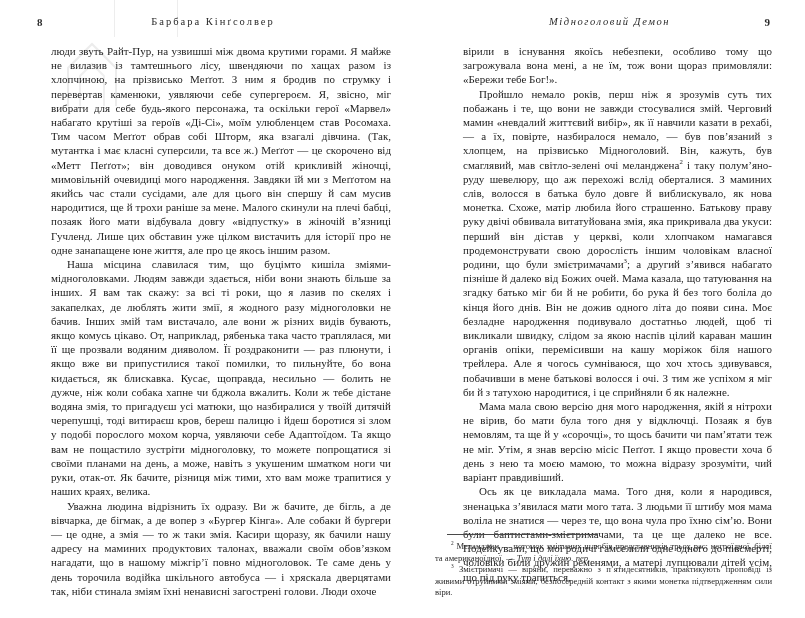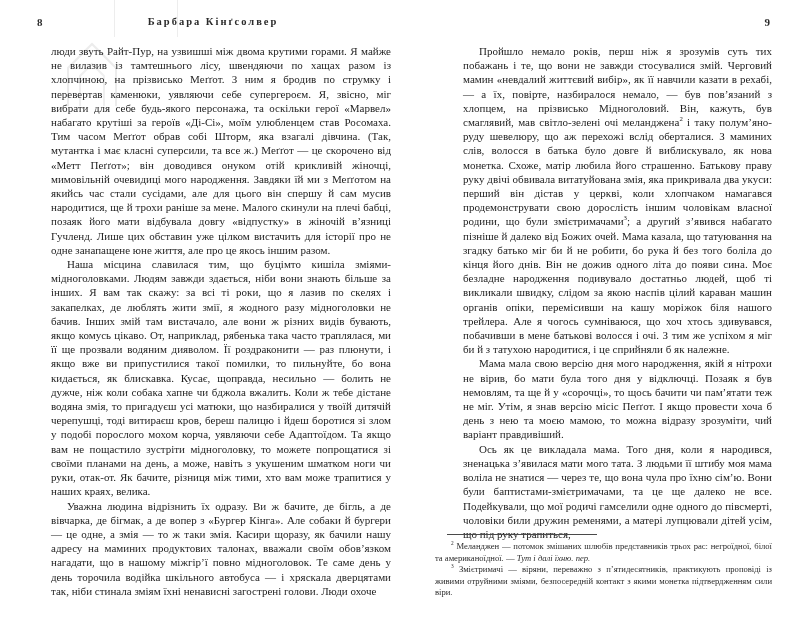--- a/index.html
+++ b/index.html
@@ -16,21 +16,21 @@
   .watermark { position: absolute; left: 66px; top: 38px; opacity: 1; pointer-events: none; }
   .wm-line { position: absolute; top: 0; width: 1px; height: 37px; background: #ededed; }
 
   .page { position: absolute; top: 0; height: 618px; }
   .page-left  { left: 35px;  width: 356px; }
   .page-right { left: 447px; width: 325px; }
 
   .pagehead { position: absolute; top: 16px; left: 0; right: 0; height: 14px; }
   .running-head {
     display: block; text-align: center;
-    font-size: 10.5px; letter-spacing: 2px; font-weight: 700; color: #2b2b2b;
+    font-size: 10.5px; letter-spacing: 2px; font-weight: 400; color: #2b2b2b;
   }
   .running-head.italic { font-style: italic; letter-spacing: 1.6px; }
   .pagenum {
     position: absolute; top: 0; font-size: 11px; font-weight: 600; color: #2b2b2b;
   }
   .pagenum-left { left: 2px; }
   .pagenum-right { right: 2px; }
 
   .bodytext {
     position: absolute; top: 44px; left: 16px; right: 0;
@@ -70,23 +70,25 @@
     </div>
     <div class="bodytext">
         <p class=""><span>люди звуть Райт-Пур, на узвишші між двома крутими горами. Я майже не вилазив із тамтешнього лісу, швендяючи по хащах разом із хлопчиною, на прізвисько Меґґот. З ним я бродив по струмку і перевертав каменюки, уявляючи себе супергероєм. Я, звісно, міг вибрати для себе будь-якого персонажа, та оскільки герої «Марвел» набагато крутіші за героїв «Ді-Сі», моїм улюбленцем став Росомаха. Тим часом Меґґот обрав собі Шторм, яка взагалі дівчина. (Так, мутантка і має класні суперсили, та все ж.) Меґґот — це скорочено від «Метт Пеґґот»; він доводився онуком отій крикливій жіночці, мимовільній очевидиці мого народження. Завдяки їй ми з Меґґотом на якийсь час стали сусідами, але для цього він спершу й сам мусив народитися, ще й трохи раніше за мене. Малого скинули на плечі бабці, позаяк його мати відбувала довгу «відпустку» в жіночій в’язниці Гучленд. Лише цих обставин уже цілком вистачить для історії про не одне занапащене юне життя, але про це якось іншим разом.</span></p>
         <p class="indent"><span>Наша місцина славилася тим, що буцімто кишіла зміями-мідноголовками. Людям завжди здається, ніби вони знають більше за інших. Я вам так скажу: за всі ті роки, що я лазив по скелях і закапелках, де люблять жити змії, я жодного разу мідноголовки не бачив. Інших змій там вистачало, але вони ж різних видів бувають, якщо комусь цікаво. От, наприклад, рябенька така часто траплялася, ми її ще прозвали водяним дияволом. Її роздраконити — раз плюнути, і якщо вже ви припустилися такої помилки, то пильнуйте, бо вона кидається, як блискавка. Кусає, щоправда, несильно — болить не дужче, ніж коли собака хапне чи бджола вжалить. Коли ж тебе дістане водяна змія, то пригадуєш усі матюки, що назбиралися у твоїй дитячій черепушці, тоді витираєш кров, береш палицю і йдеш боротися зі злом у подобі порослого мохом корча, уявляючи себе Адаптоїдом. Та якщо вам не пощастило зустріти мідноголовку, то можете попрощатися зі своїми планами на день, а може, навіть з укушеним шматком ноги чи руки, отак-от. Як бачите, різниця між тими, хто вам може трапитися у наших краях, велика.</span></p>
         <p class="indent"><span>Уважна людина відрізнить їх одразу. Ви ж бачите, де бігль, а де вівчарка, де бігмак, а де вопер з «Бургер Кінга». Але собаки й бургери — це одне, а змія — то ж таки змія. Касири щоразу, як бачили нашу адресу на маминих продуктових талонах, вважали своїм обов’язком нагадати, що в нашому міжгір’ї повно мідноголовок. Те саме день у день торочила водійка шкільного автобуса — і хряскала дверцятами так, ніби стинала зміям їхні ненависні загострені голови. Люди охоче</span></p>
       </div>
   </div>
 
   <div class="page page-right">
     <div class="pagehead">
+      <span class="running-head italic">Мідноголовий Демон</span>
       <span class="pagenum pagenum-right">9</span>
     </div>
     <div class="bodytext">
+        <p class=""><span>вірили в існування якоїсь небезпеки, особливо тому що загрожувала вона мені, а не їм, тож вони щораз примовляли: «Бережи тебе Бог!».</span></p>
         <p class="indent"><span>Пройшло немало років, перш ніж я зрозумів суть тих побажань і те, що вони не завжди стосувалися змій. Черговий мамин «невдалий життєвий вибір», як її навчили казати в рехабі, — а їх, повірте, назбиралося немало, — був пов’язаний з хлопцем, на прізвисько Мідноголовий. Він, кажуть, був смаглявий, мав світло-зелені очі меланджена</span><sup>2</sup><span> і таку полум’яно-руду шевелюру, що аж перехожі вслід оберталися. З маминих слів, волосся в батька було довге й виблискувало, як нова монетка. Схоже, матір любила його страшенно. Батькову праву руку двічі обвивала витатуйована змія, яка прикривала два укуси: перший він дістав у церкві, коли хлопчаком намагався продемонструвати свою дорослість іншим чоловікам власної родини, що були змієтримачами</span><sup>3</sup><span>; а другий з’явився набагато пізніше й далеко від Божих очей. Мама казала, що татуювання на згадку батько міг би й не робити, бо рука й без того боліла до кінця його днів. Він не дожив одного літа до появи сина. Моє безладне народження подивувало достатньо людей, щоб ті викликали швидку, слідом за якою наспів цілий караван машин органів опіки, перемісивши на кашу моріжок біля нашого трейлера. Але я чогось сумніваюся, що хоч хтось здивувався, побачивши в мене батькові волосся і очі. З тим же успіхом я міг би й з татухою народитися, і це сприйняли б як належне.</span></p>
         <p class="indent"><span>Мама мала свою версію дня мого народження, якій я нітрохи не вірив, бо мати була того дня у відключці. Позаяк я був немовлям, та ще й у «сорочці», то щось бачити чи пам’ятати теж не міг. Утім, я знав версію місіс Пеґґот. І якщо провести хоча б день з нею та моєю мамою, то можна відразу зрозуміти, чий варіант правдивіший.</span></p>
         <p class="indent"><span>Ось як це викладала мама. Того дня, коли я народився, зненацька з’явилася мати мого тата. З людьми її штибу моя мама воліла не знатися — через те, що вона чула про їхню сім’ю. Вони були баптистами-змієтримачами, та це ще далеко не все. Подейкували, що мої родичі гамселили одне одного до півсмерті, чоловіки били дружин ременями, а матері лупцювали дітей усім, що під руку трапиться,</span></p>
       </div>
     <div class="footnote-area">
       <div class="footnote-rule"></div>
       <div class="footnotes">
           <p class=""><sup>2</sup><span> Меланджен — потомок змішаних шлюбів представників трьох рас: негроїдної, білої та американоїдної. — </span><i>Тут і далі їхню. пер.</i></p>
           <p class=""><sup>3</sup><span> Змієтримачі — віряни, переважно з п’ятидесятників, практикують проповіді із живими отруйними зміями, безпосередній контакт з якими монетка підтвердженням сили віри.</span></p>
         </div>

